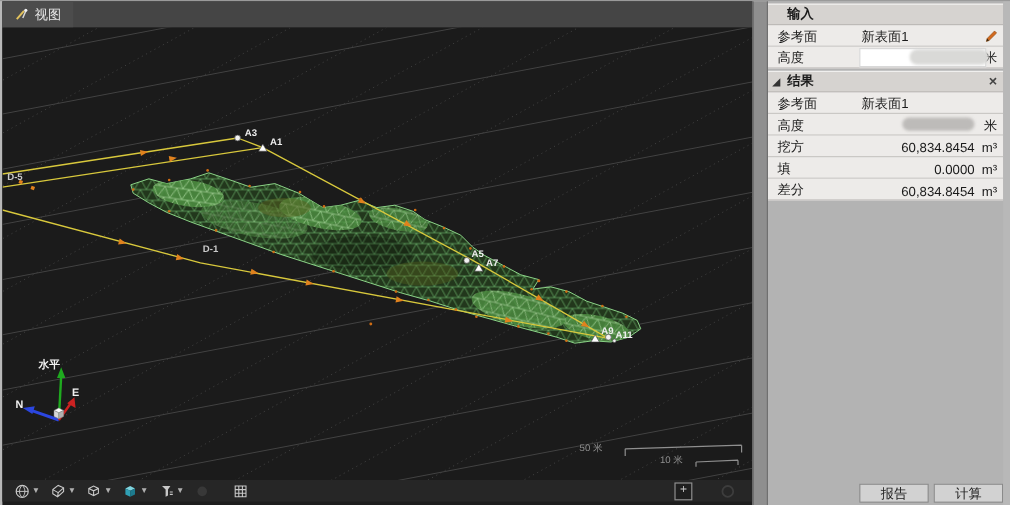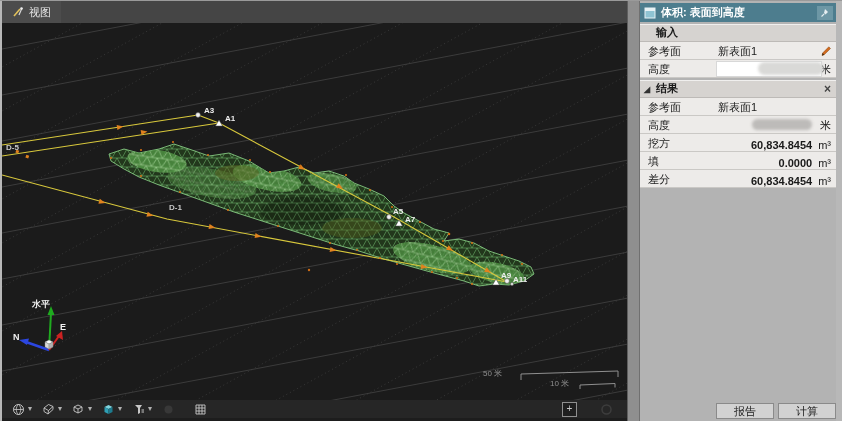--- a/index.html
+++ b/index.html
@@ -28,21 +28,21 @@
   .phead .picon{margin:0 5px 0 4px;}
   .phead .ptitle{flex:1;}
   .pinbtn{width:16px;height:14px;margin-right:3px;background:#6d97a5;display:flex;align-items:center;justify-content:center;}
   .sechead{margin-top:2px;height:18px;background:#d6d3d0;border-top:1px solid #f0efee;border-bottom:1px solid #bdbab7;
     font-weight:bold;display:flex;align-items:flex-start;padding-left:16px;position:relative;box-sizing:border-box;}
   .sechead .collapse{position:absolute;left:4px;top:4px;font-size:8px;color:#333;}
   .sechead .xbtn{position:absolute;right:5px;top:1px;font-weight:bold;color:#444;font-size:12px;cursor:default;}
   .prow{height:18px;background:#edebe9;border-bottom:1px solid #cac8c5;display:flex;align-items:flex-end;position:relative;box-sizing:border-box;}
   .plabel{padding-left:8px;width:70px;flex:none;}
   .pval{flex:1;}
-  .pval.num{text-align:right;font-weight:bold;}
+  .pval.num{text-align:right;}
   .punit{flex:none;padding:0 5px 0 6px;}
   .editicon{position:absolute;right:4px;top:3px;}
   .hfield{position:absolute;left:76px;top:1px;width:104px;height:14px;background:#fff;border:1px solid #d8d8d8;}
   .redact{position:absolute;border-radius:7px;background:rgba(215,215,213,.95);filter:blur(1.5px);}
   .pfoot{position:absolute;bottom:3px;right:0;display:flex;gap:4px;margin-top:31px;}
   .pbtn{width:58px;height:16px;background:#d2d2d2;border:1px solid #8a8a8a;font-size:11px;color:#222;
     font-family:"Liberation Sans",sans-serif;display:flex;align-items:center;justify-content:center;}
   text{font-family:"Liberation Sans",sans-serif;}
   .lblA{fill:#eeeeee;font-size:8px;font-weight:bold;}
   .lblD{fill:#c9c9c9;font-size:8px;font-weight:bold;}
@@ -294,33 +294,20 @@
         <svg width="13" height="13" viewBox="0 0 13 13">
             <circle cx="6.5" cy="6.5" r="4.5" fill="none" stroke="#3d3d3d" stroke-width="1.5"></circle>
           </svg>
       </span>
     </div>
   </div>
 
   <div class="divider"></div>
 
   <div class="panel">
-    <div class="phead">
-      <svg class="picon" width="12" height="12" viewBox="0 0 12 12">
-        <rect x="1" y="1" width="10" height="10" fill="#8fc3d2" stroke="#e8f2f5" stroke-width="1"></rect>
-        <rect x="1" y="1" width="10" height="3" fill="#e8f2f5"></rect>
-      </svg>
-      <span class="ptitle">体积: 表面到高度</span>
-      <span class="pinbtn">
-        <svg width="10" height="10" viewBox="0 0 10 10">
-          <path d="M5,1 L8,4 L5.5,6.5 L4,5 Z" fill="#e6eef1"></path>
-          <line x1="4.2" y1="5.8" x2="1.5" y2="8.5" stroke="#e6eef1" stroke-width="1.1"></line>
-        </svg>
-      </span>
-    </div>
 
     <div class="sechead">
       <span>输入</span>
     </div>
     <div class="prow">
       <span class="plabel">参考面</span>
       <span class="pval">新表面1</span>
       <svg class="editicon" width="12" height="12" viewBox="0 0 12 12">
         <path d="M2,10.5 L4.2,9.8 L10.5,3.5 L8.8,1.8 L2.6,8.1 Z" fill="#d2691e" stroke="#8a4a10" stroke-width=".5"></path>
         <path d="M2,10.5 L2.6,8.1 L4.2,9.8 Z" fill="#3a2a14"></path>

